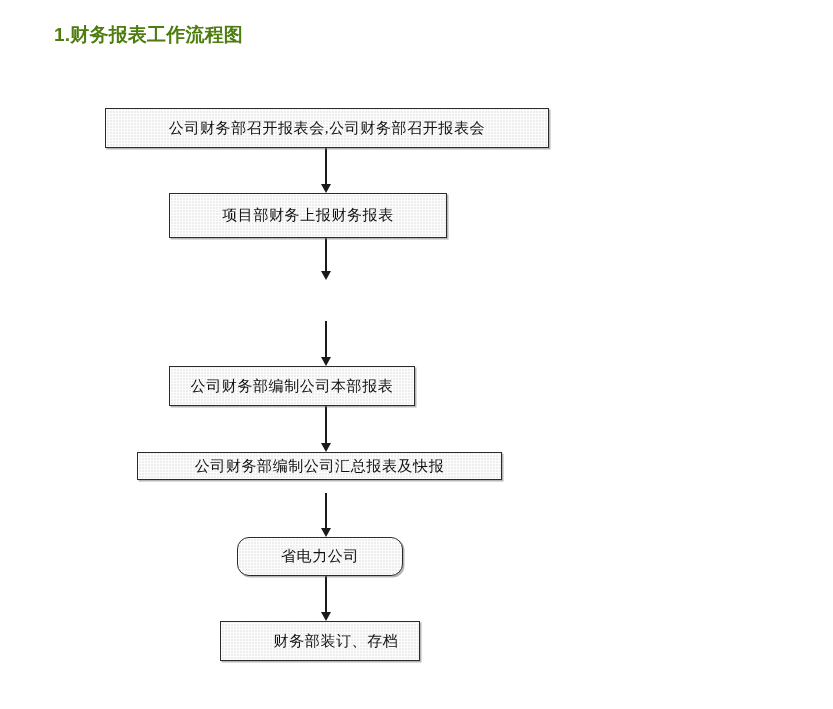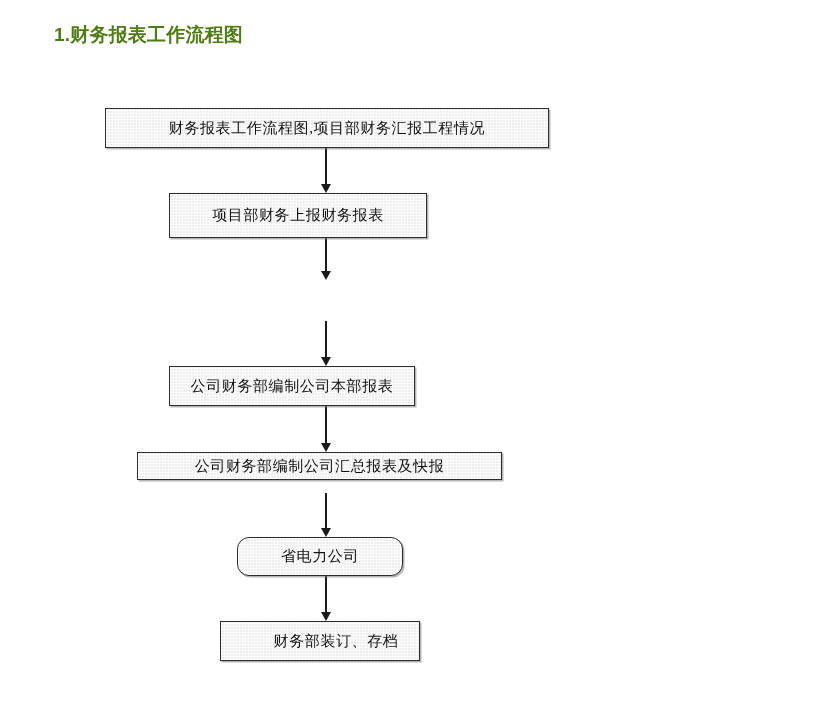--- a/index.html
+++ b/index.html
@@ -110,23 +110,23 @@
       </div>
       <div class="connector" style="left: 325px; top: 493px; width: 2px; height: 44px;">
         <div class="connector-line" style="height: 36px;"></div>
         <div class="connector-head" style="top: 35px;"></div>
       </div>
       <div class="connector" style="left: 325px; top: 576px; width: 2px; height: 45px;">
         <div class="connector-line" style="height: 37px;"></div>
         <div class="connector-head" style="top: 36px;"></div>
       </div>
       <div class="flow-node" style="left: 105px; top: 108px; width: 444px; height: 40px;">
-        <span class="flow-node-label">财务报表工作流程图,项目部财务汇报工程情况</span>
+        <span class="flow-node-label">公司财务部召开报表会,公司财务部召开报表会</span>
       </div>
-      <div class="flow-node" style="left: 169px; top: 193px; width: 258px; height: 45px;">
+      <div class="flow-node" style="left: 169px; top: 193px; width: 278px; height: 45px;">
         <span class="flow-node-label">项目部财务上报财务报表</span>
       </div>
       <div class="flow-node" style="left: 169px; top: 366px; width: 246px; height: 40px;">
         <span class="flow-node-label">公司财务部编制公司本部报表</span>
       </div>
       <div class="flow-node" style="left: 137px; top: 452px; width: 365px; height: 28px;">
         <span class="flow-node-label">公司财务部编制公司汇总报表及快报</span>
       </div>
       <div class="flow-node" style="left: 237px; top: 537px; width: 166px; height: 39px; border-radius: 12px;">
         <span class="flow-node-label">省电力公司</span>

